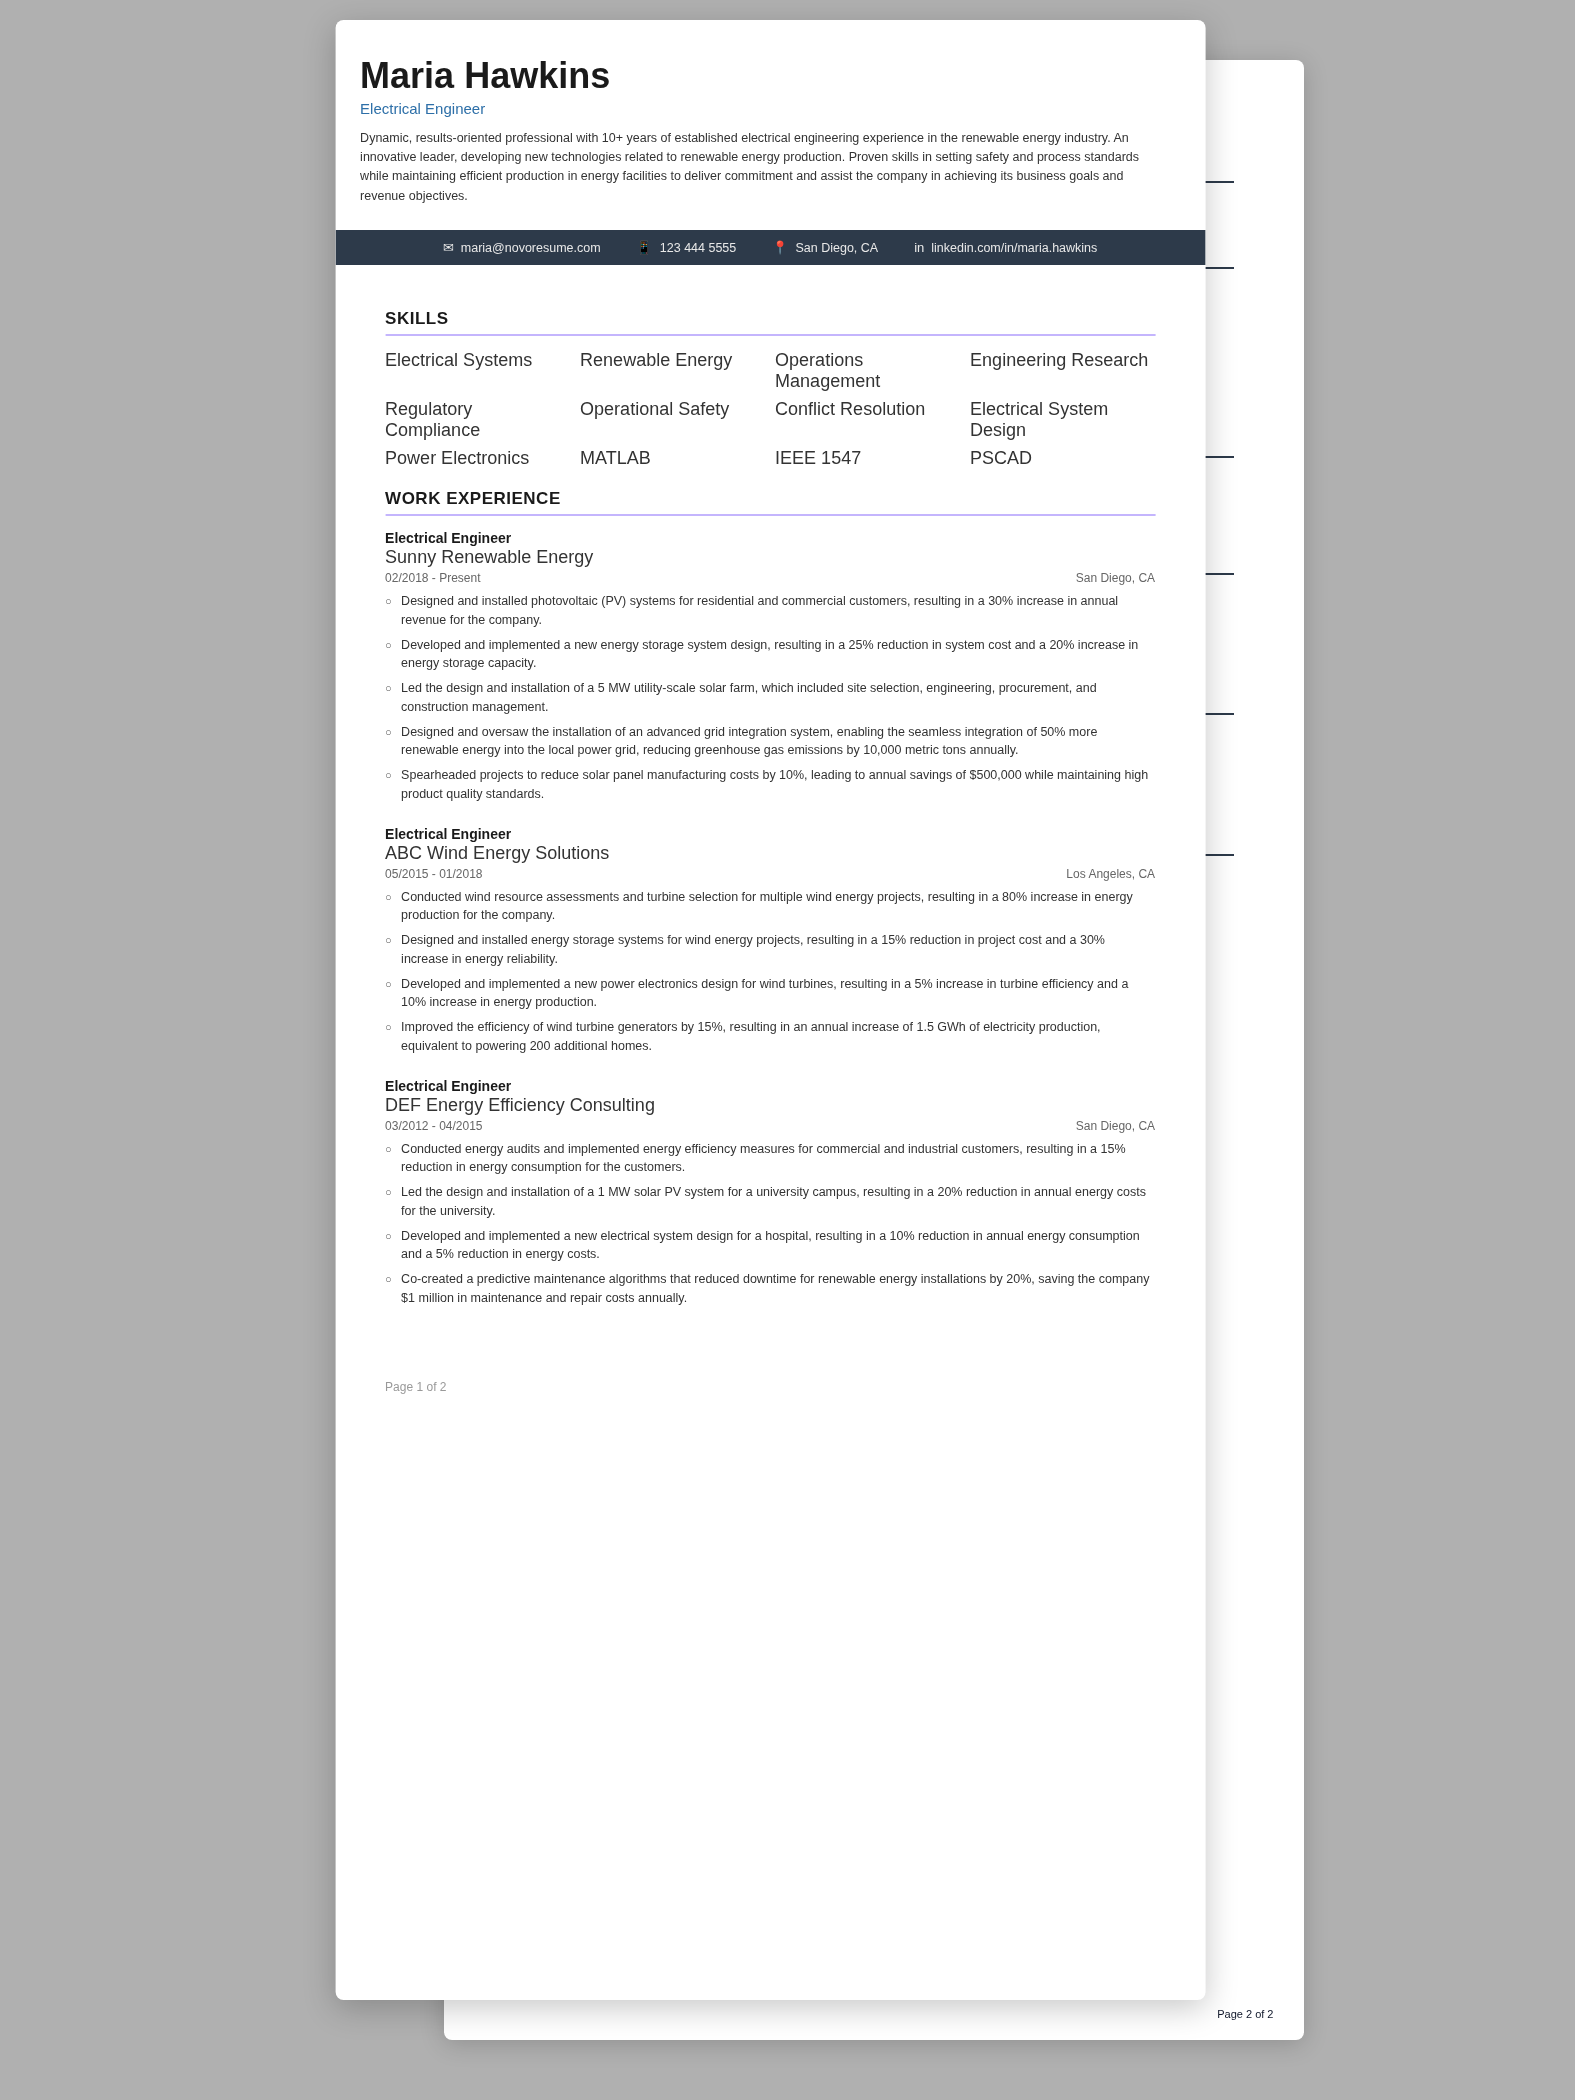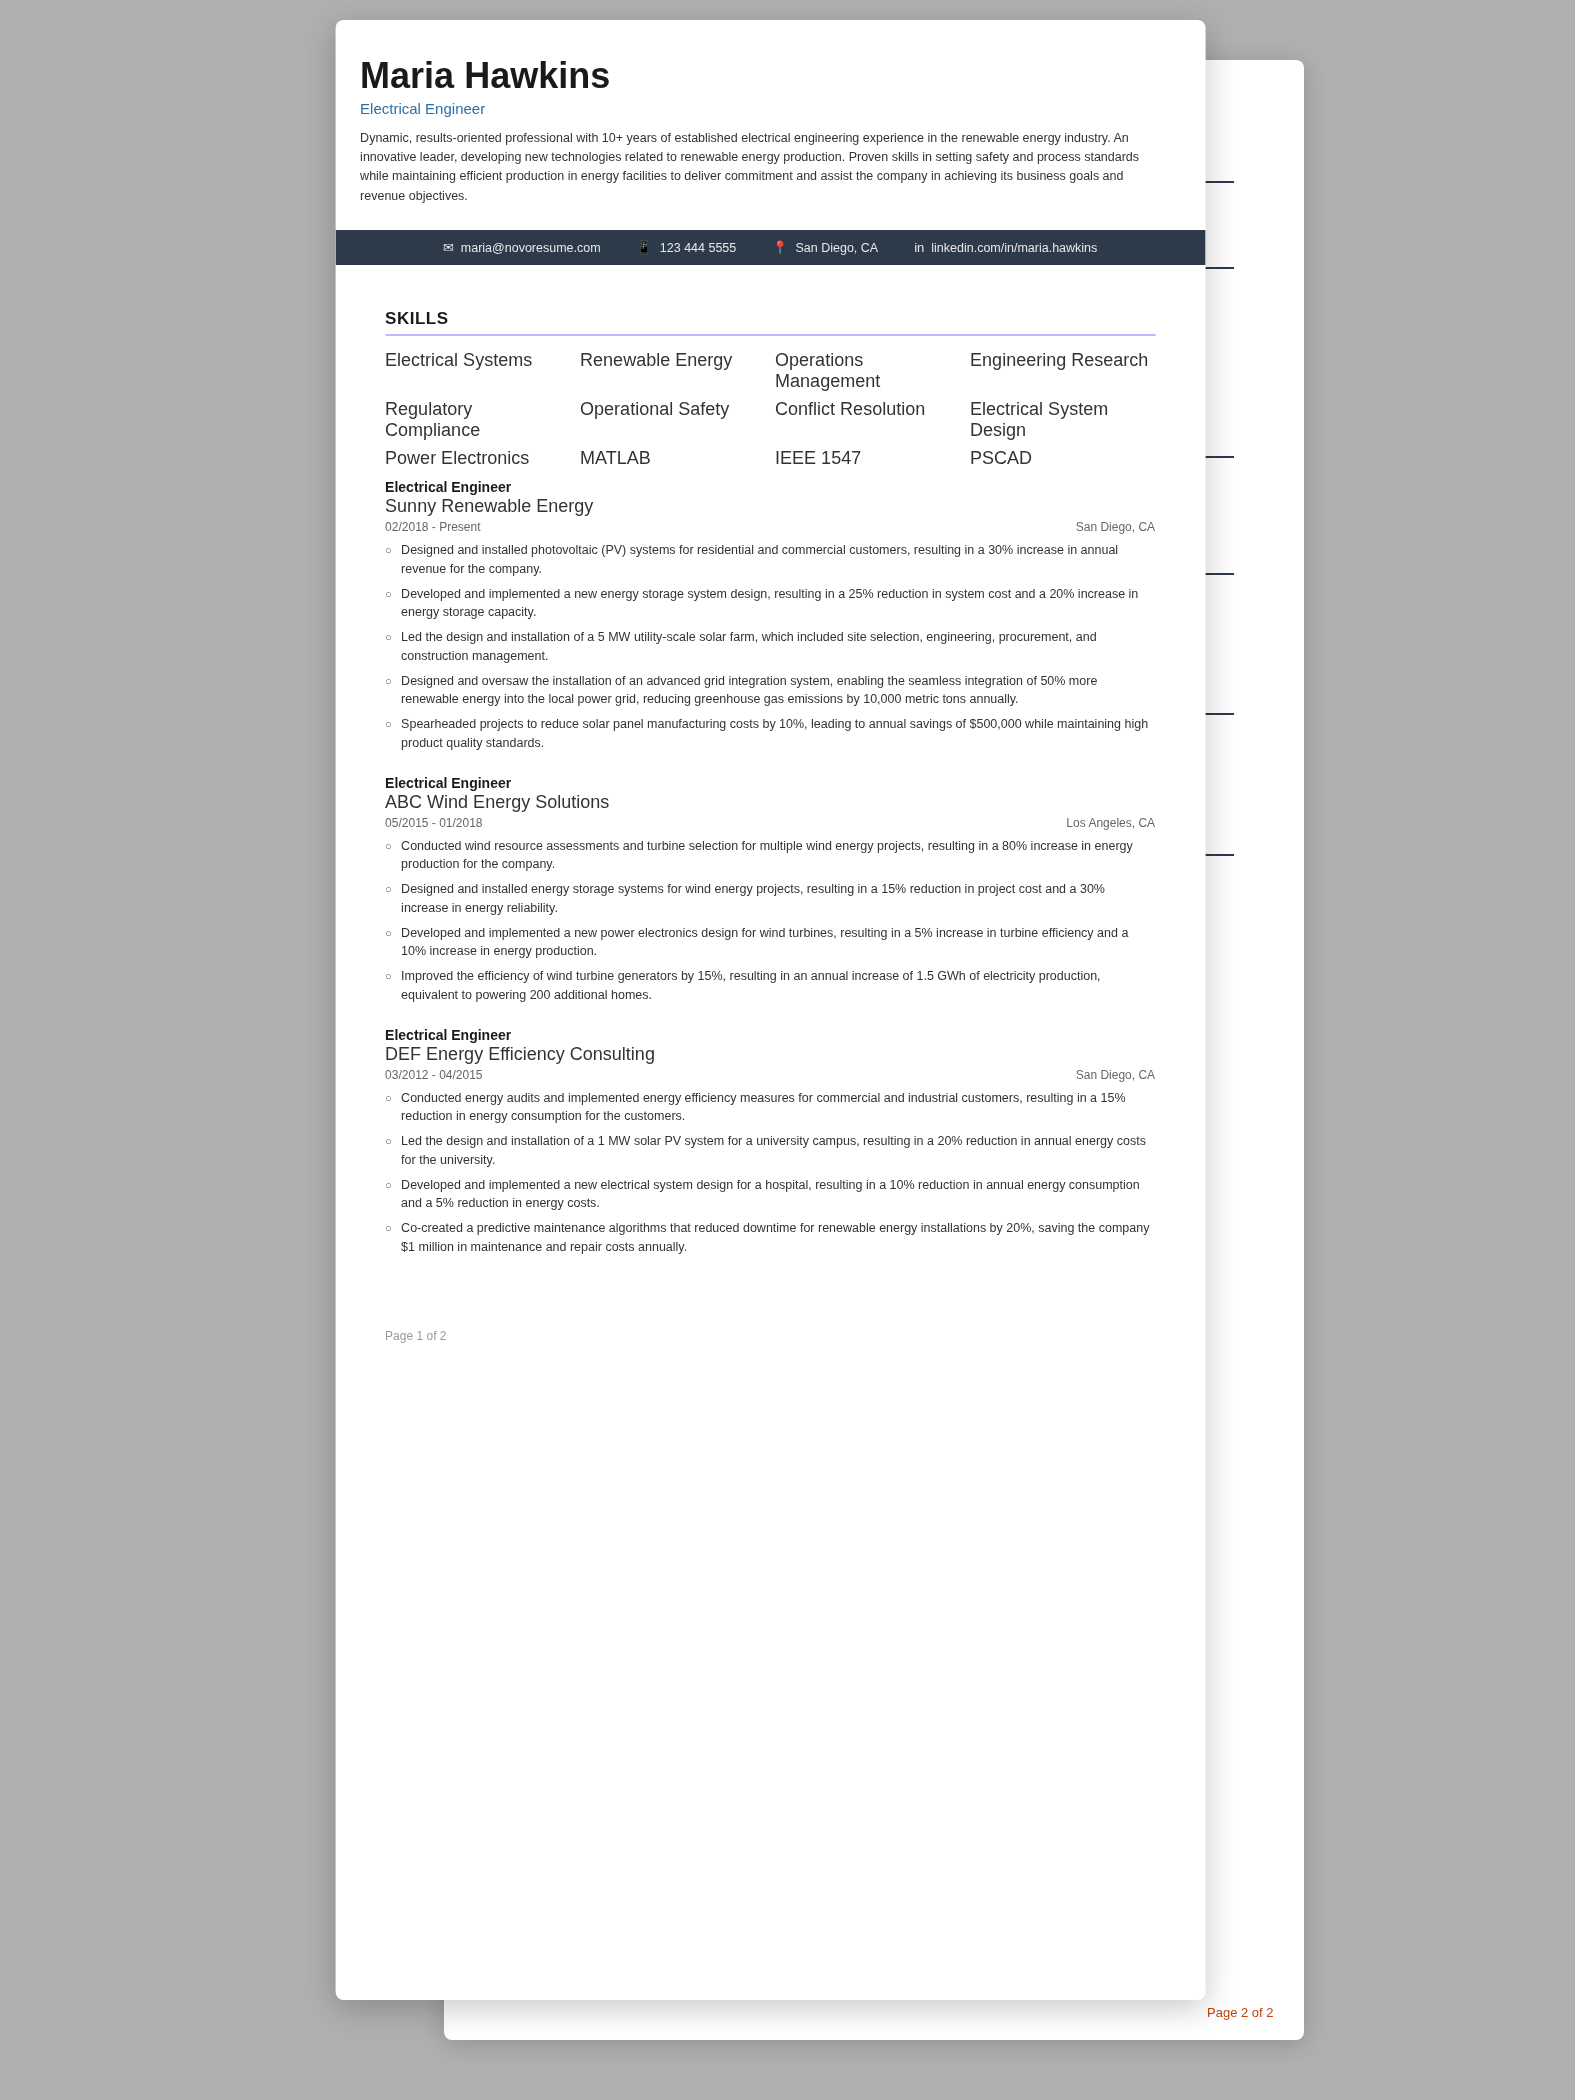--- a/index.html
+++ b/index.html
@@ -35,22 +35,22 @@
       border-radius: 8px;
       box-shadow: 0 4px 24px rgba(0,0,0,0.18);
       padding: 60px 70px;
       z-index: 1;
     }
 
     .page-bg-label {
       position: absolute;
       bottom: 20px;
       right: 30px;
-      font-size: 13px;
-      color: #c2410c;
+      font-size: 11px;
+      color: #0f172a;
     }
 
     
     .page-main {
       position: absolute;
       left: 50%;
       top: 20px;
       transform: translateX(-52%);
       width: 870px;
       min-height: 1980px;
@@ -373,20 +373,21 @@
         <div class="skill-item">Regulatory Compliance</div>
         <div class="skill-item">Operational Safety</div>
         <div class="skill-item">Conflict Resolution</div>
         <div class="skill-item">Electrical System Design</div>
         <div class="skill-item">Power Electronics</div>
         <div class="skill-item">MATLAB</div>
         <div class="skill-item">IEEE 1547</div>
         <div class="skill-item">PSCAD</div>
       </div>
 
+      <div class="section-title">WORK EXPERIENCE</div>
 
       <div class="work-entry">
         <div class="work-entry-title">Electrical Engineer</div>
         <div class="work-entry-company">Sunny Renewable Energy</div>
         <div class="work-entry-meta">
           <span>02/2018 - Present</span>
           <span>San Diego, CA</span>
         </div>
         <ul class="work-bullets">
           <li>Designed and installed photovoltaic (PV) systems for residential and commercial customers, resulting in a 30% increase in annual revenue for the company.</li>

